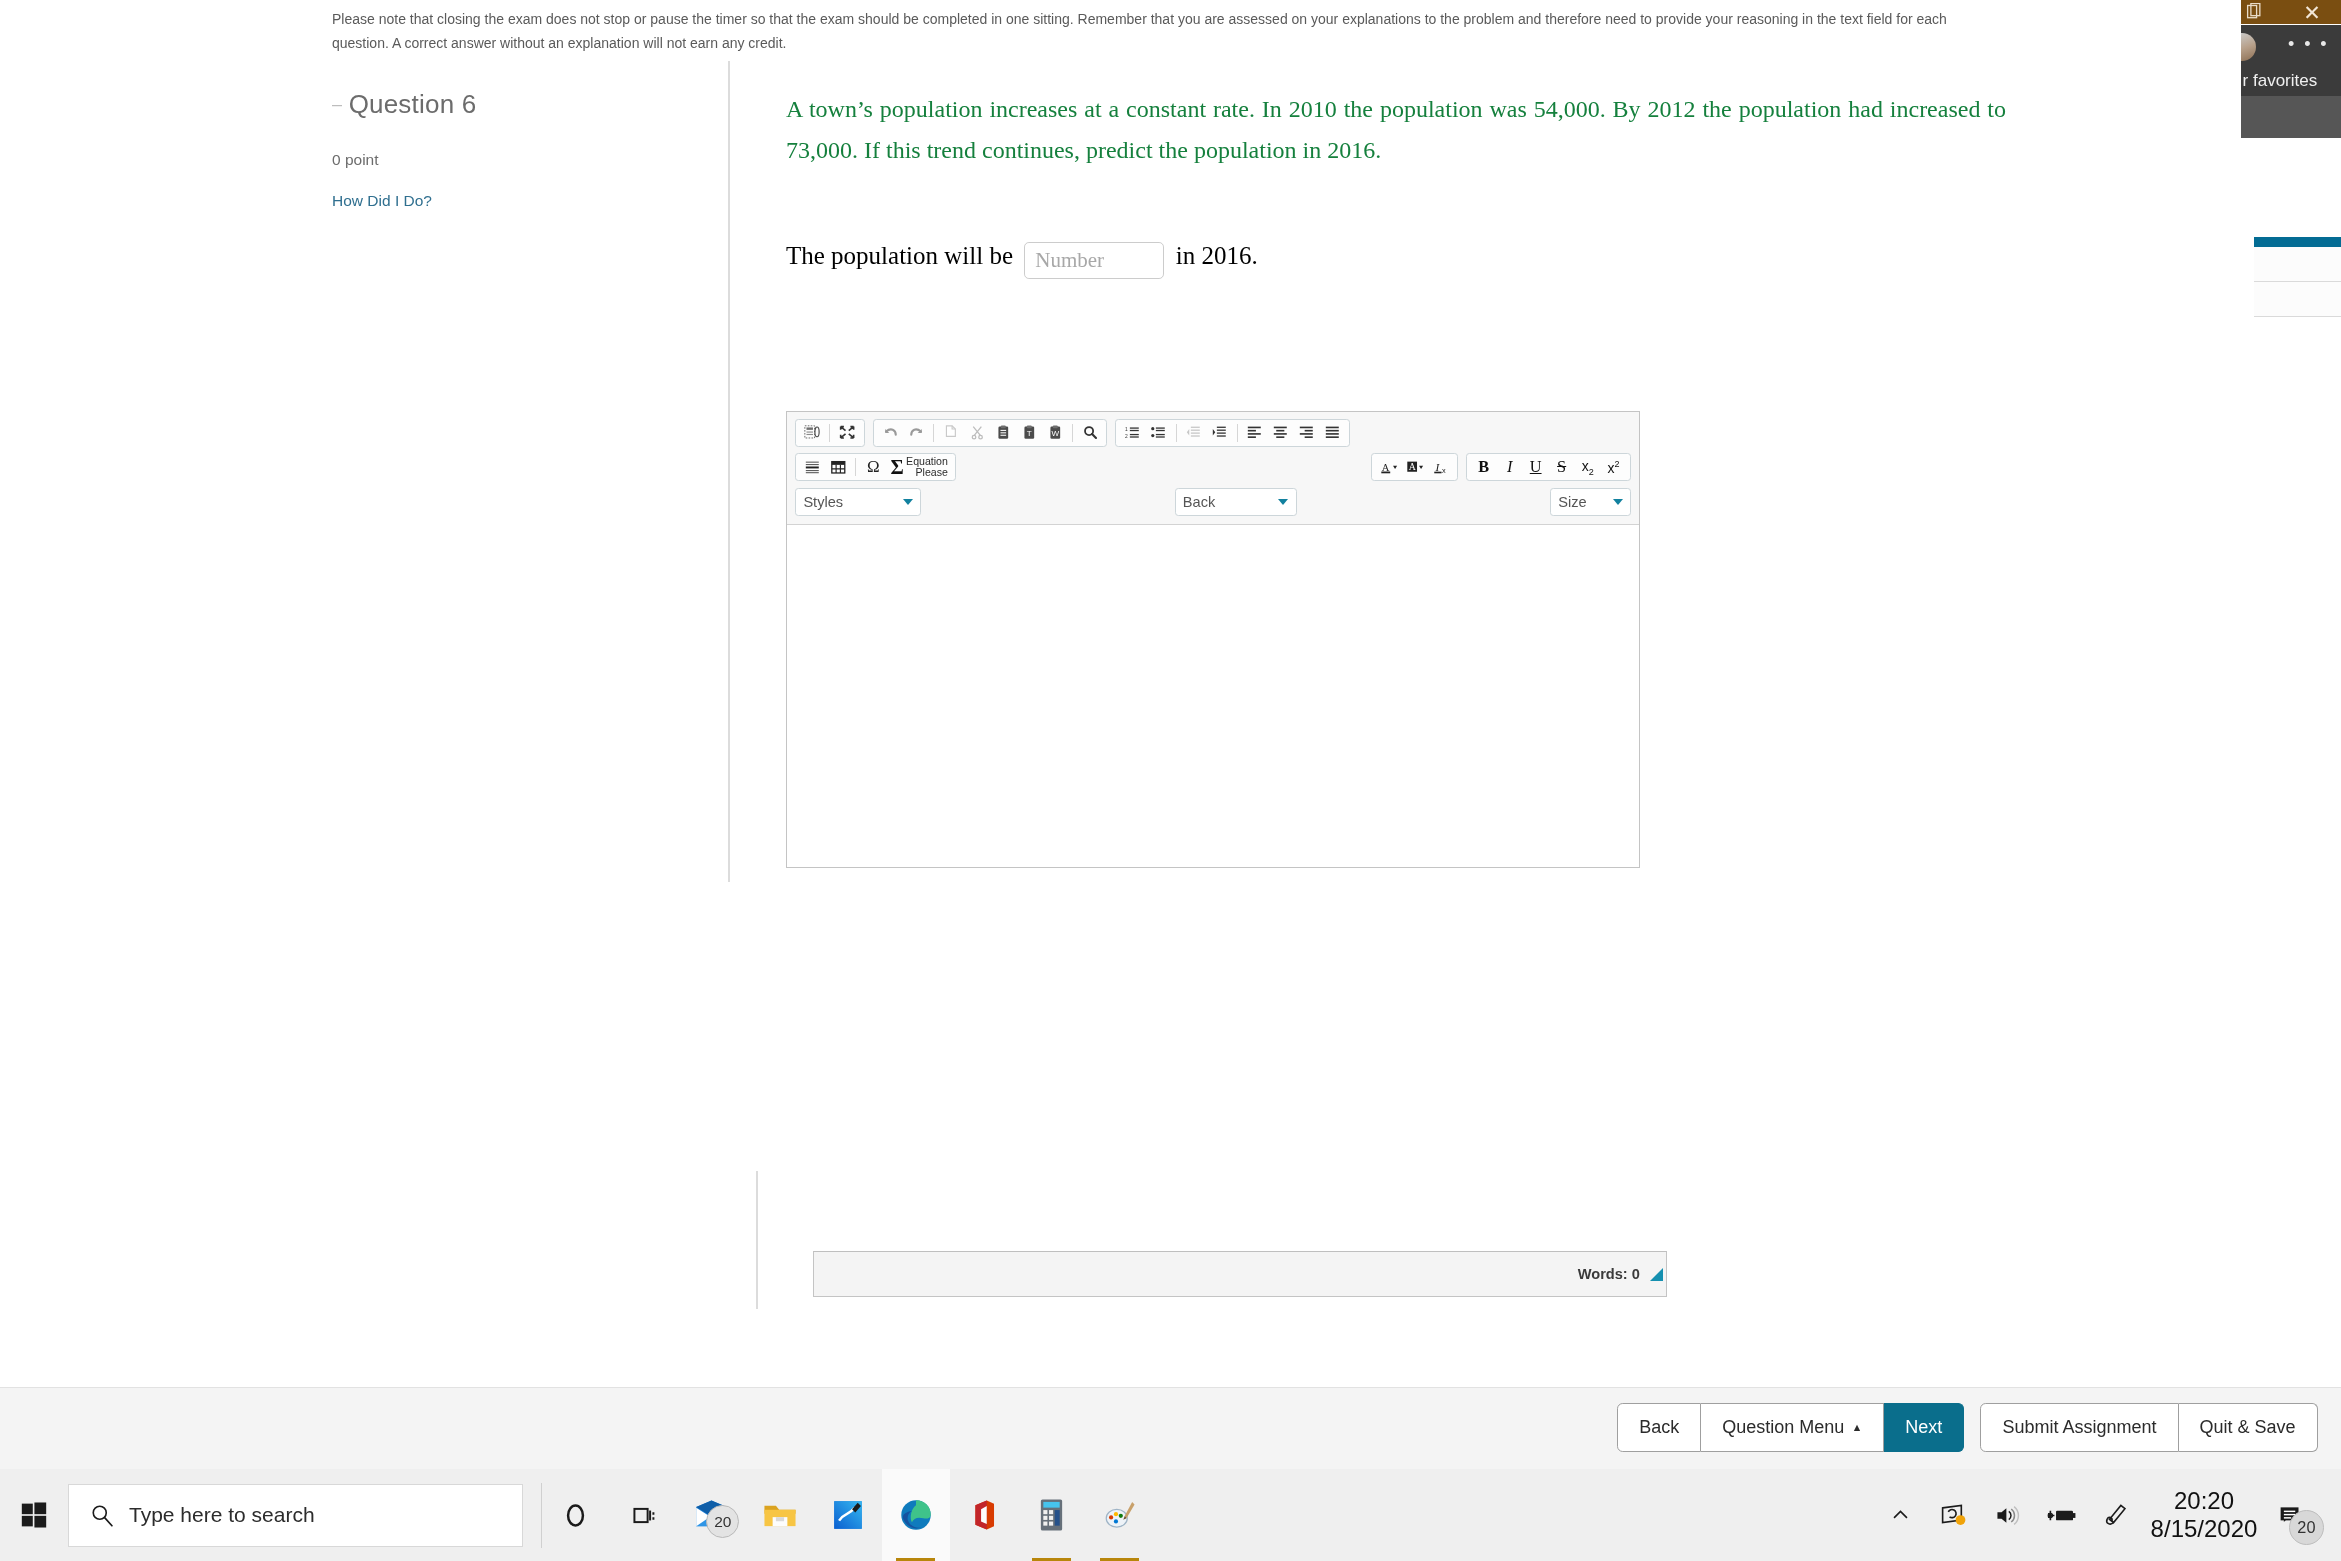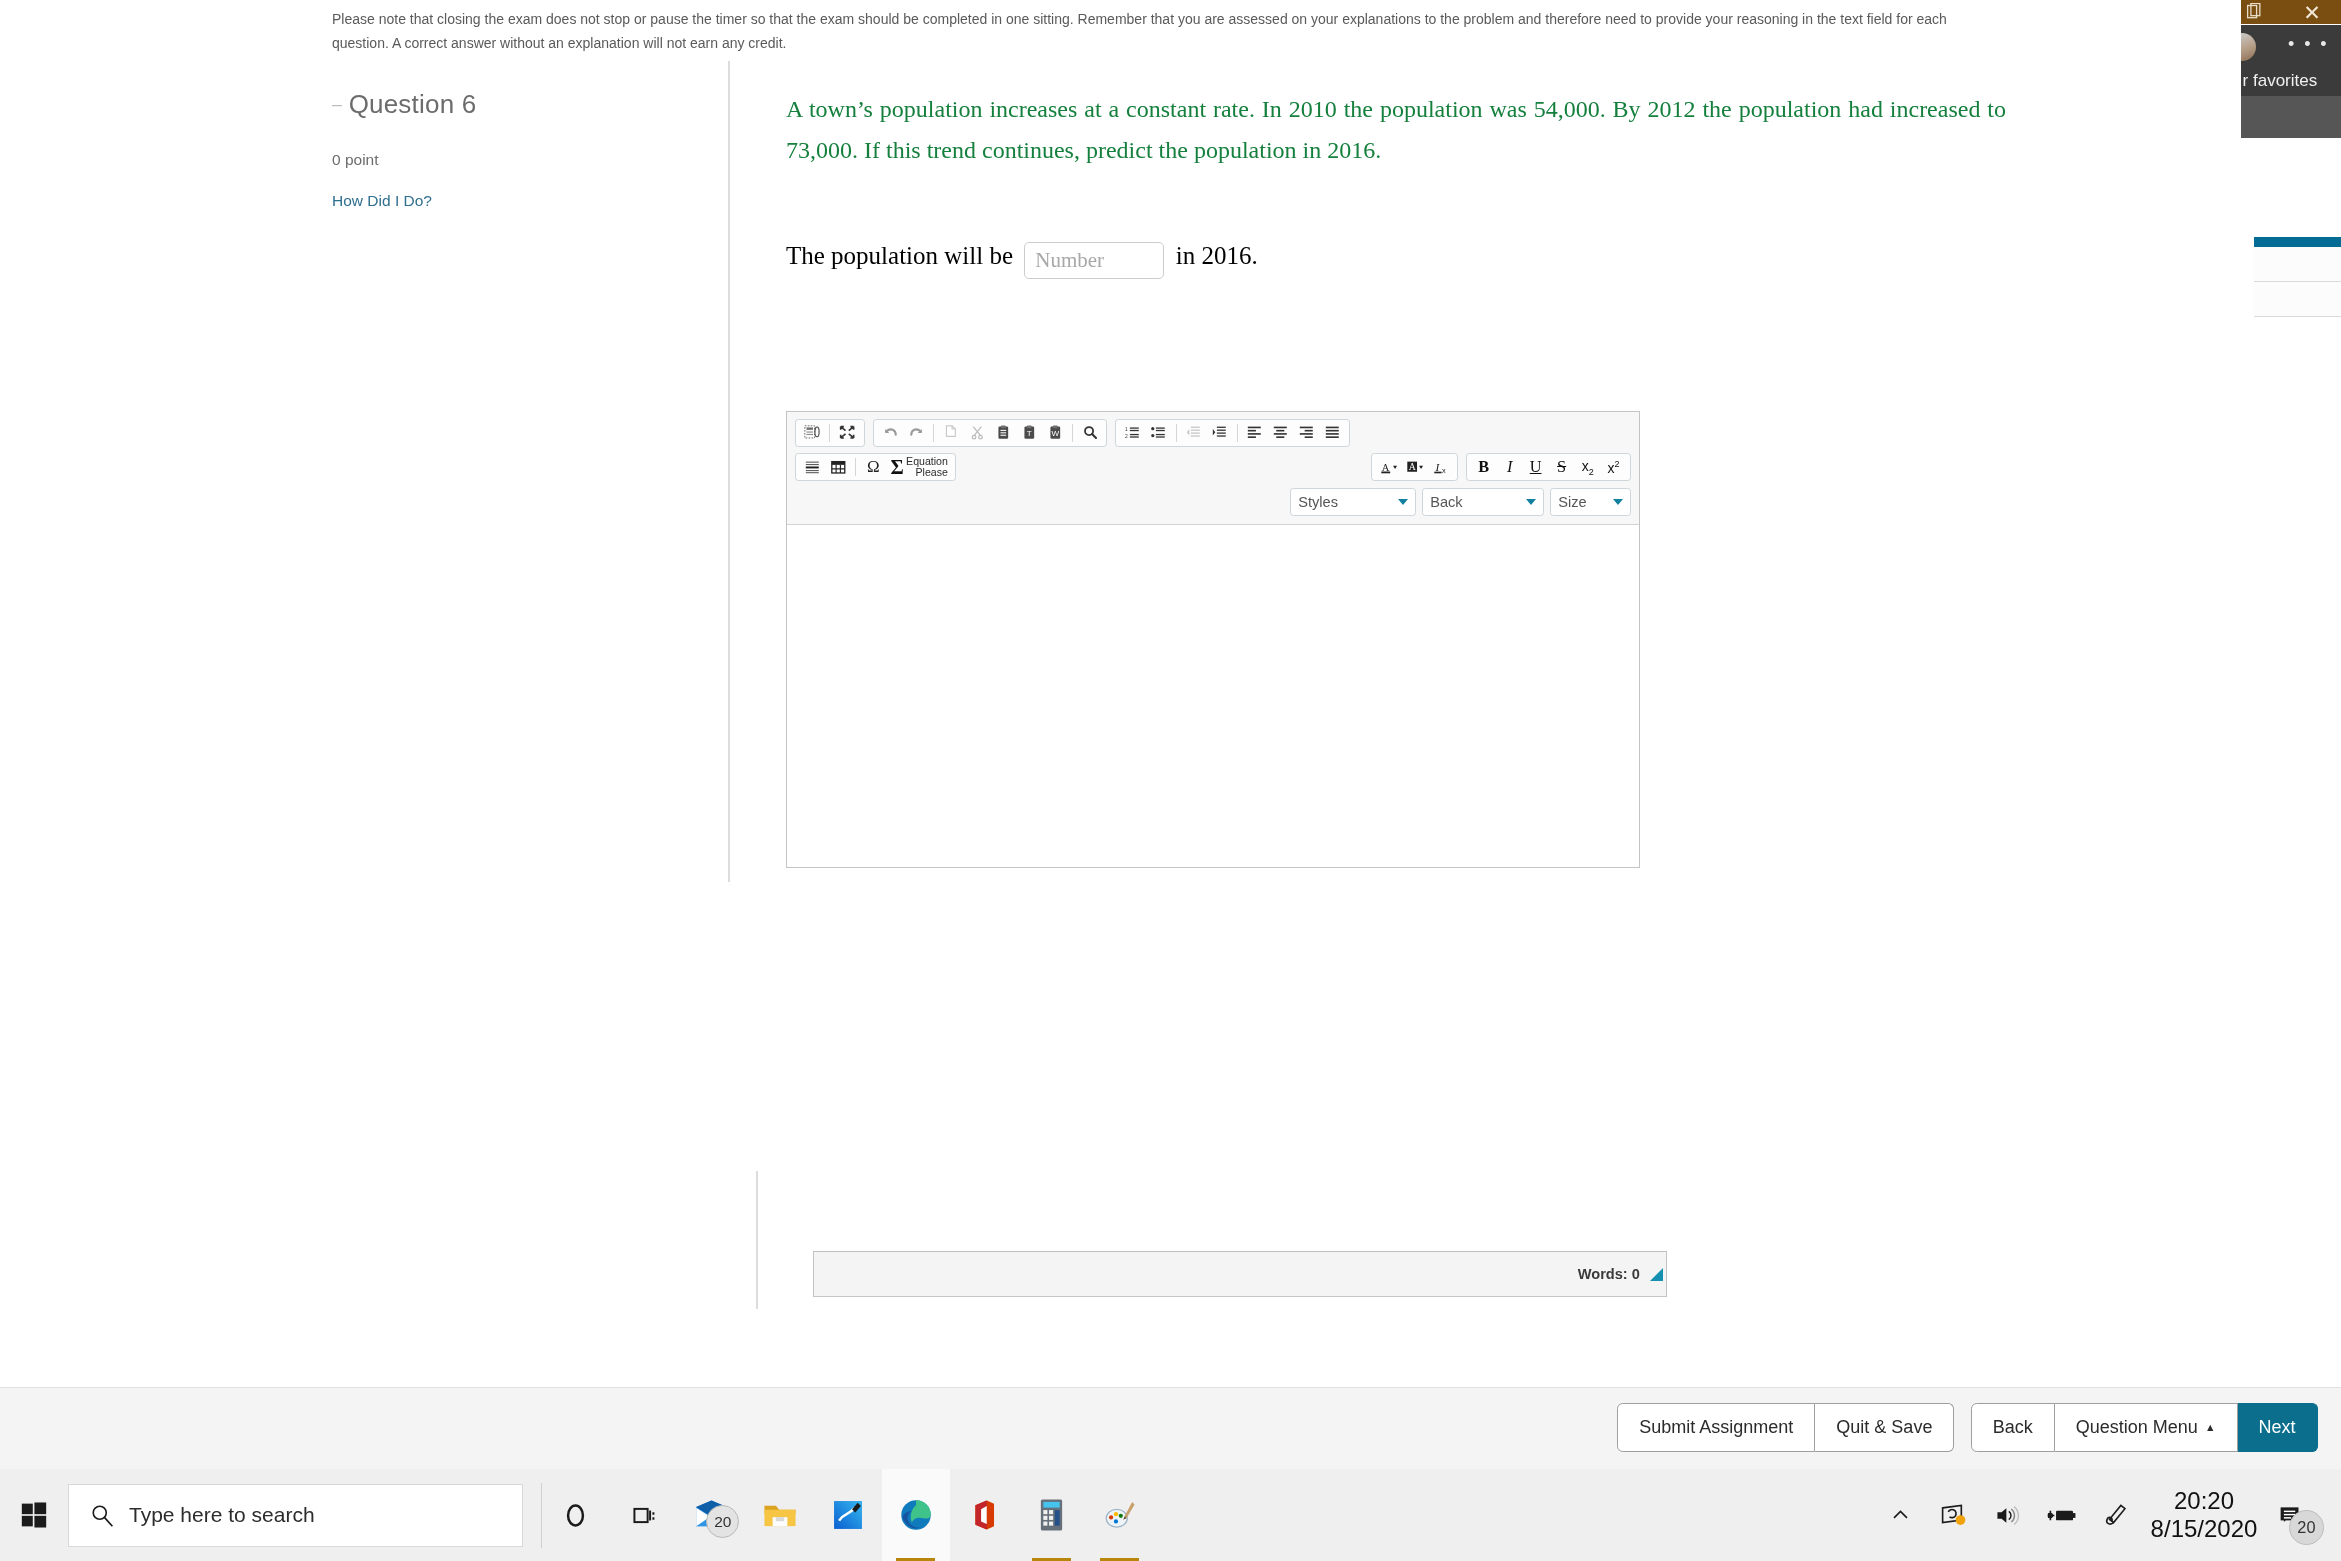--- a/index.html
+++ b/index.html
@@ -62,21 +62,21 @@
   }
   #explain-prompt b{font-weight:700;}
   
   #editor{
     position:absolute;left:786px;top:411px;width:854px;
     border:0.8px solid #c4c4c4;background:#ffffff;box-sizing:border-box;
   }
   #editor-toolbar{background:#f7f7f7;border-bottom:0.8px solid #d3d3d3;padding:6.5px 8.1px 8.1px 8.1px;}
   .tb-row{display:flex;align-items:flex-start;gap:8.1px;flex-wrap:nowrap;}
   .tb-row.r2{margin-top:6.5px;}
-  .tb-row.r3{margin-top:6.5px;justify-content:flex-end;gap:6px;}
+  .tb-row.r3{margin-top:6.5px;justify-content:space-between;gap:6px;}
   .tb-group{
     display:flex;align-items:center;gap:1.6px;
     border:0.8px solid #cdd6da;border-radius:3.3px;background:#fdfdfd;
     padding:2.4px 4.1px;height:28px;box-sizing:border-box;
   }
   .tb-btn{
     width:24.4px;height:23px;display:flex;align-items:center;justify-content:center;
     cursor:pointer;border-radius:2.4px;color:#3b3b3b;
   }
   .tb-btn.wide{width:auto;padding:0 3.3px;}
@@ -494,30 +494,30 @@
   <div id="rf-card">
     <div id="rf-card-head"></div>
     <div class="rf-card-row"></div>
     <div class="rf-card-row"></div>
   </div>
 </div>
 
 <div id="action-bar">
   <div id="action-right">
     <div class="grp">
-      <button class="btn">Submit Assignment</button>
-      <button class="btn">Quit &amp; Save</button>
-    </div>
-    <div class="grp">
       <button class="btn">Back</button>
       <button class="btn">
         <span>Question Menu</span>
         <span class="up-caret">▲</span>
       </button>
       <button class="btn primary">Next</button>
+    </div>
+    <div class="grp">
+      <button class="btn">Submit Assignment</button>
+      <button class="btn">Quit &amp; Save</button>
     </div>
   </div>
 </div>
 
 <div id="taskbar">
   <div id="start-btn">
     <svg width="26" height="26" viewBox="0 0 32 32">
         <rect x="1" y="2" width="13.5" height="13" fill="#1b1b1b"></rect>
         <rect x="16.5" y="0.6" width="14.5" height="14.4" fill="#1b1b1b"></rect>
         <rect x="1" y="17" width="13.5" height="13" fill="#1b1b1b"></rect>

